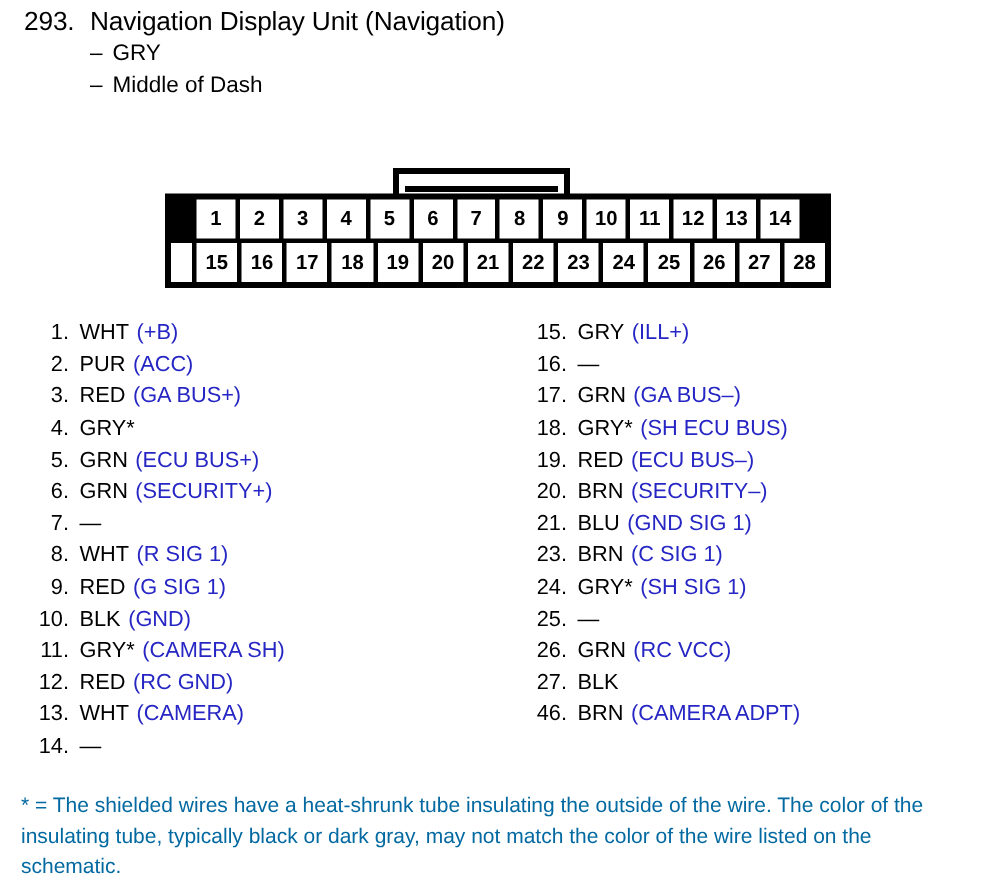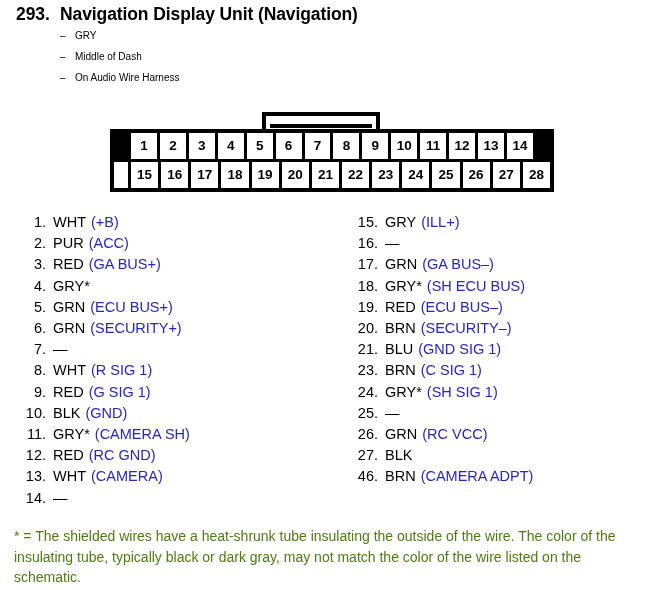--- a/index.html
+++ b/index.html
@@ -20,32 +20,32 @@
   
   #header {
     position: absolute;
     left: 16px;
     top: 4px;
     width: 620px;
   }
   #title-row {
     display: flex;
     align-items: center;
-    font-weight: bold;
+    font-weight: normal;
     font-size: 17.5px;
     letter-spacing: -0.1px;
   }
   #title-num {
     width: 44px;
     flex: 0 0 44px;
   }
   #title-text { white-space: nowrap; }
 
   .sub-line {
-    font-size: 10px;
+    font-size: 15px;
     margin-left: 44px;
     line-height: 21px;
     white-space: nowrap;
   }
   .sub-dash {
     display: inline-block;
     width: 15px;
   }
 
   
@@ -143,40 +143,37 @@
   .pin-empty { color: #000000; }
 
   
   #footnote {
     position: absolute;
     left: 14px;
     top: 526px;
     width: 626px;
     font-size: 14px;
     line-height: 20.5px;
-    color: #4d7c0f;
+    color: #0369a1;
     text-align: left;
   }
 </style>
 </head>
 <body>
 
 <div id="header">
   <div id="title-row">
     <span id="title-num">293.</span>
     <span id="title-text">Navigation Display Unit (Navigation)</span>
   </div>
   <div class="sub-line">
     <span class="sub-dash">–</span><span>GRY</span>
   </div>
   <div class="sub-line">
     <span class="sub-dash">–</span><span>Middle of Dash</span>
-  </div>
-  <div class="sub-line">
-    <span class="sub-dash">–</span><span>On Audio Wire Harness</span>
   </div>
 </div>
 
 <div id="connector">
   <div id="latch">
     <div id="latch-inner"></div>
   </div>
   <div id="shell">
     <div class="pin-row top" id="pin-row-top">
       <div class="pin notch"></div>

